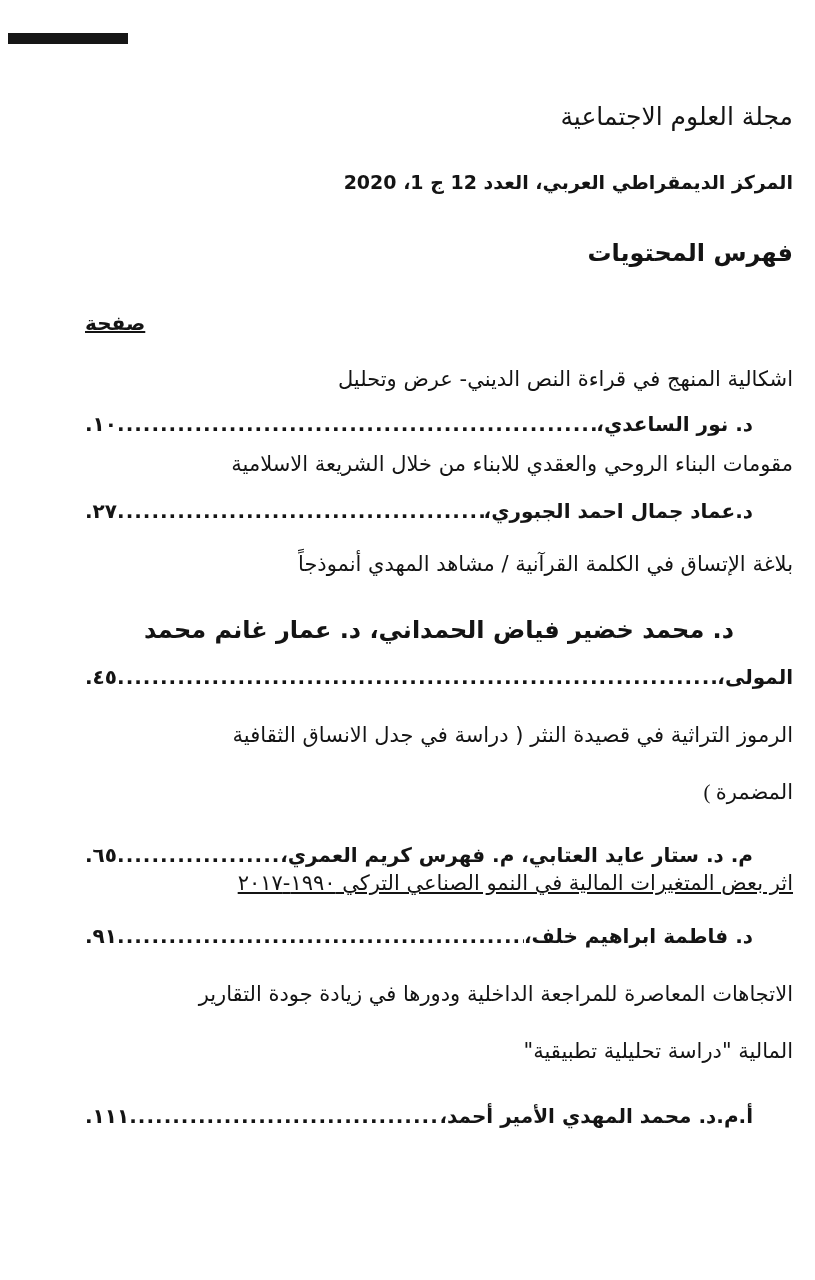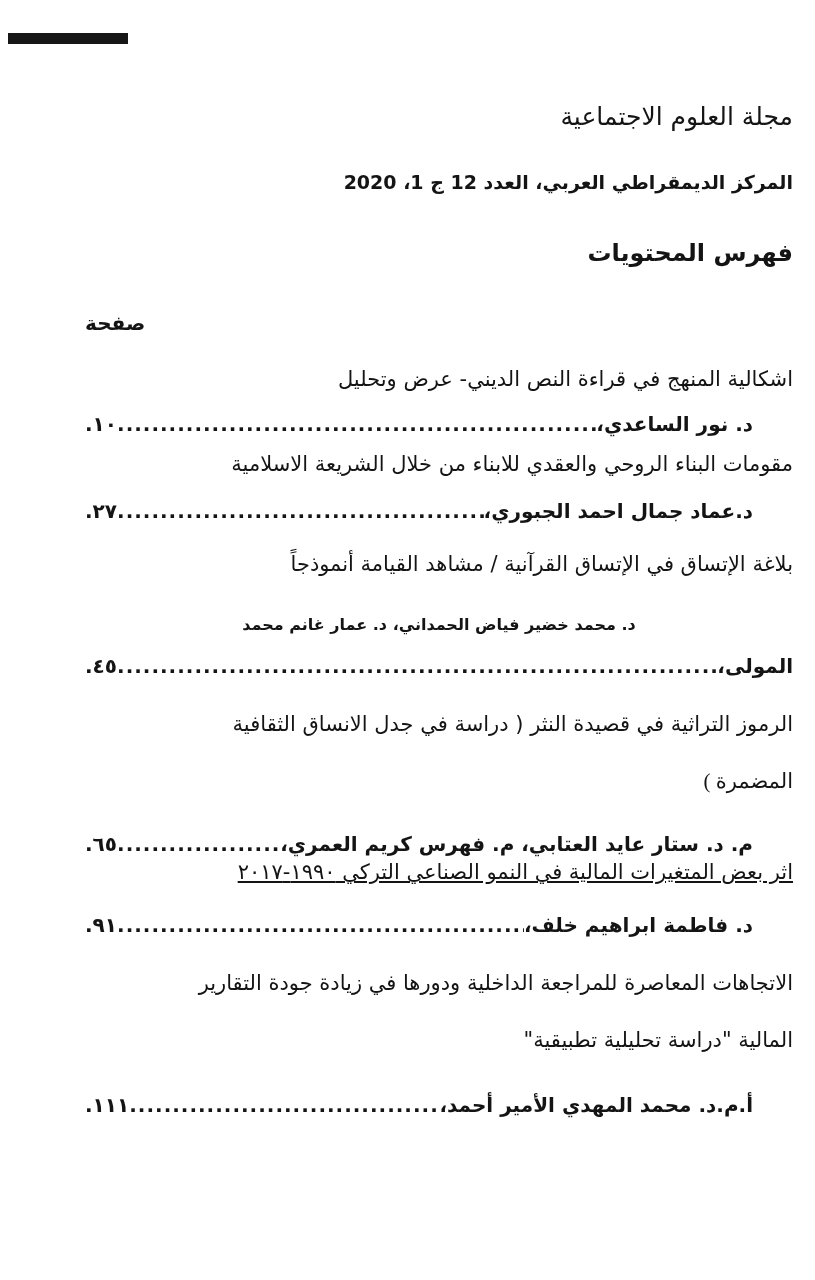--- a/index.html
+++ b/index.html
@@ -36,20 +36,21 @@
   }
   .toc-heading{
     font-size:24px;font-weight:bold;
     text-align:right;
     margin-top:42px;
   }
   .page-col-label{
     font-size:20px;font-weight:bold;
     text-align:left;
     margin-top:40px;
+    text-decoration:underline;
   }
   .entry-title{
     font-size:21px;
     text-align:right;
   }
   .author-row{
     display:flex;
     align-items:baseline;
     font-weight:bold;
     font-size:20px;
@@ -59,21 +60,21 @@
   .leader{
     flex:1 1 auto;
     overflow:hidden;
     white-space:nowrap;
     direction:ltr;
     letter-spacing:1px;
     min-width:0;
   }
   .page-num{white-space:nowrap;flex:0 0 auto;}
   .authors-centered{
-    font-size:16px;font-weight:bold;
+    font-size:24px;font-weight:bold;
     text-align:center;
   }
   
   .mt-e1t{margin-top:28px;}
   .mt-e1a{margin-top:18px;}
   .mt-e2t{margin-top:12px;}
   .mt-e2a{margin-top:20px;}
   .mt-e3t{margin-top:25px;}
   .mt-e3a1{margin-top:35px;}
   .mt-e3a2{margin-top:18px;}
@@ -113,21 +114,21 @@
   <div>
     <div class="line entry-title mt-e2t">مقومات البناء الروحي والعقدي للابناء من خلال الشريعة الاسلامية</div>
     <div class="line author-row indented mt-e2a">
       <span class="author-name">د.عماد جمال احمد الجبوري،</span>
       <span class="leader">........................................................................................................................................................................</span>
       <span class="page-num">٢٧.</span>
     </div>
   </div>
 
   <div>
-    <div class="line entry-title mt-e3t">بلاغة الإتساق في الإتساق القرآنية / مشاهد القيامة أنموذجاً</div>
+    <div class="line entry-title mt-e3t">بلاغة الإتساق في الكلمة القرآنية / مشاهد المهدي أنموذجاً</div>
     <div class="line authors-centered mt-e3a1">د. محمد خضير فياض الحمداني، د. عمار غانم محمد</div>
     <div class="line author-row mt-e3a2">
       <span class="author-name">المولى،</span>
       <span class="leader">........................................................................................................................................................................</span>
       <span class="page-num">٤٥.</span>
     </div>
   </div>
 
   <div>
     <div class="line entry-title mt-e4t1">الرموز التراثية في قصيدة النثر ( دراسة في جدل الانساق الثقافية</div>

